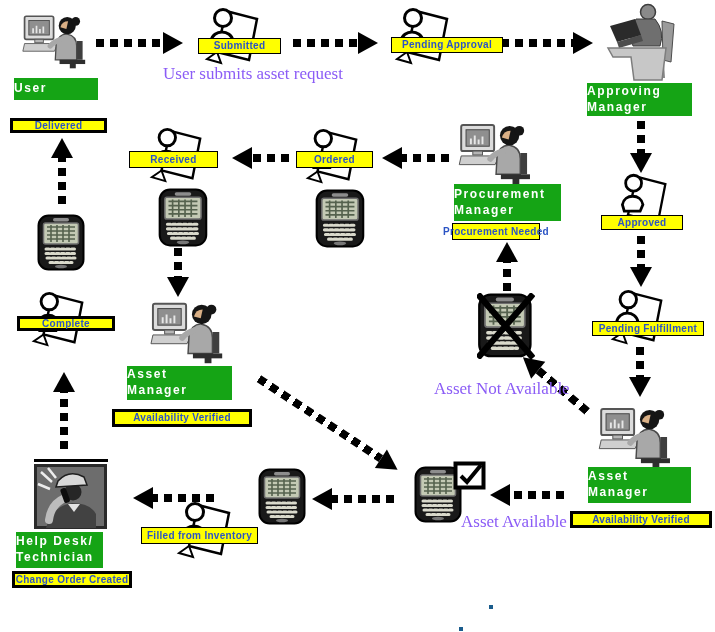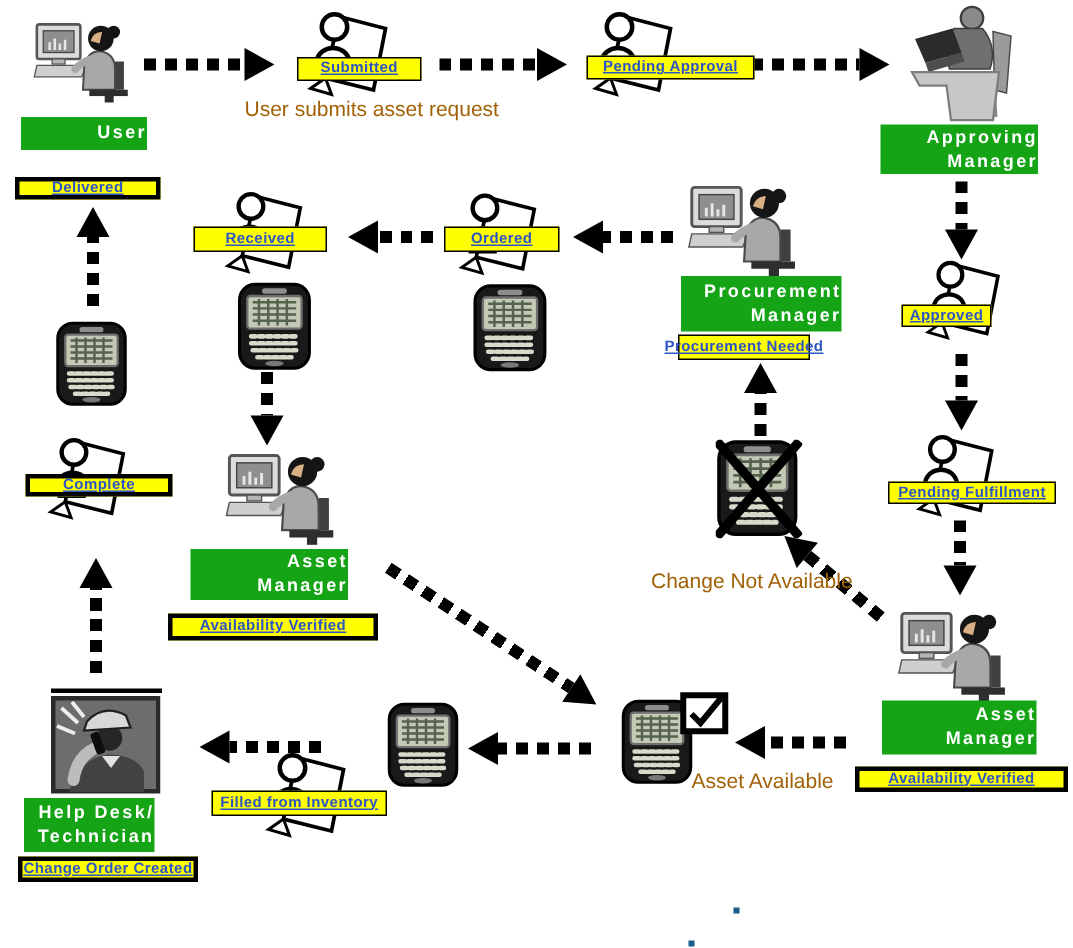--- a/index.html
+++ b/index.html
@@ -1,27 +1,27 @@
 <!DOCTYPE html>
 <html><head>
 <meta charset="utf-8">
 <style>
   html,body{margin:0;padding:0;background:#fff;}
   #canvas{position:relative;width:715px;height:632px;background:#ffffff;overflow:hidden;
           font-family:"Liberation Sans",sans-serif;}
   .icon{position:absolute;}
   .glabel{position:absolute;background:#15A415;color:#ffffff;font-weight:bold;font-size:12px;
           letter-spacing:1.6px;line-height:1.3;display:flex;flex-direction:column;
-          align-items:flex-end;justify-content:center;text-align:center;}
+          align-items:flex-start;justify-content:center;text-align:center;}
   .ylabel{position:absolute;background:#FFFF00;border:1px solid #000;color:#2B54C4;
           font-weight:bold;font-size:10px;line-height:1;letter-spacing:.3px;
-          display:flex;align-items:center;justify-content:center;text-decoration:underline;
+          display:flex;align-items:center;justify-content:center;
           box-sizing:border-box;white-space:nowrap;}
   .ylabel.thick{border-width:3px;}
-  .caption{position:absolute;font-size:14px;color:#a16207;white-space:nowrap;}
+  .caption{position:absolute;font-size:17px;color:#8b5cf6;white-space:nowrap;font-family:Liberation Serif, serif;}
   .arrow{position:absolute;height:24px;transform-origin:0 50%;}
   .arrow .shaft{position:absolute;left:1px;right:20px;top:8px;height:8px;
           background-image:repeating-linear-gradient(90deg,#000 0 8px,transparent 8px 14px);}
   .arrow .head{position:absolute;right:0;top:1px;width:0;height:0;
           border-top:11px solid transparent;border-bottom:11px solid transparent;
           border-left:20px solid #000;}
   .topline{position:absolute;height:3px;background:#000;}
   .dot{position:absolute;width:4px;height:4px;background:#1A5C8C;}
 </style>
 </head>
@@ -248,31 +248,31 @@
     <span>Manager</span>
   </div>
   <div class="glabel" style="left:16px;top:532px;width:87px;height:36px">
     <span>Help Desk/</span>
     <span>Technician</span>
   </div>
 
   <div class="ylabel thick" style="left:10px;top:118px;width:97px;height:15px">Delivered</div>
   <div class="ylabel" style="left:198px;top:38px;width:83px;height:16px">Submitted</div>
   <div class="ylabel" style="left:391px;top:37px;width:112px;height:16px">Pending Approval</div>
-  <div class="ylabel" style="left:601px;top:203px;width:60px;height:15px">Approved</div>
+  <div class="ylabel" style="left:601px;top:215px;width:82px;height:15px">Approved</div>
   <div class="ylabel" style="left:592px;top:321px;width:112px;height:15px">Pending Fulfillment</div>
   <div class="ylabel" style="left:129px;top:151px;width:89px;height:17px">Received</div>
   <div class="ylabel" style="left:296px;top:151px;width:77px;height:17px">Ordered</div>
   <div class="ylabel" style="left:452px;top:223px;width:88px;height:17px">Procurement Needed</div>
   <div class="ylabel thick" style="left:570px;top:511px;width:142px;height:17px">Availability Verified</div>
   <div class="ylabel thick" style="left:112px;top:409px;width:140px;height:18px">Availability Verified</div>
   <div class="ylabel thick" style="left:17px;top:316px;width:98px;height:15px">Complete</div>
   <div class="ylabel thick" style="left:12px;top:571px;width:120px;height:17px">Change Order Created</div>
   <div class="ylabel" style="left:141px;top:527px;width:117px;height:17px">Filled from Inventory</div>
 
   <div class="caption" style="left:163px;top:64px">User submits asset request</div>
-  <div class="caption" style="left:434px;top:379px">Change Not Available</div>
+  <div class="caption" style="left:434px;top:379px">Asset Not Available</div>
   <div class="caption" style="left:461px;top:512px">Asset Available</div>
 
   <div class="dot" style="left:489px;top:605px"></div>
   <div class="dot" style="left:459px;top:627px"></div>
 
 </div>
 
 </body></html>

